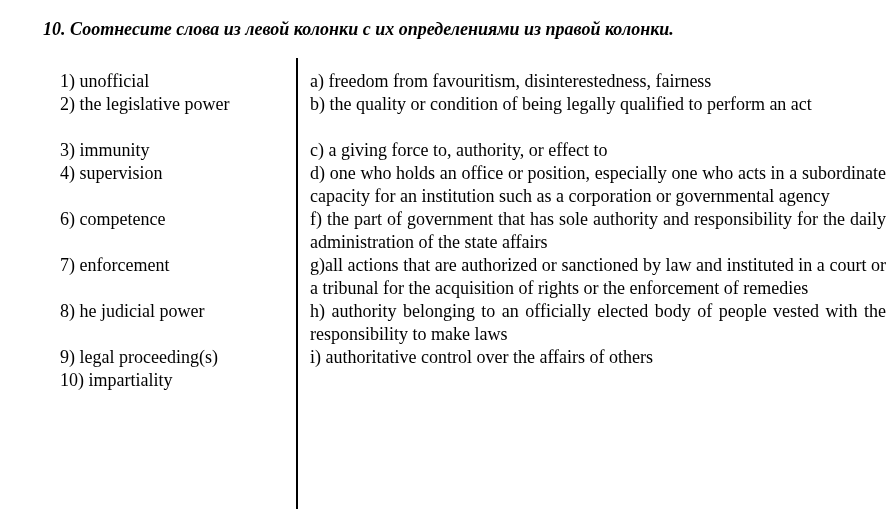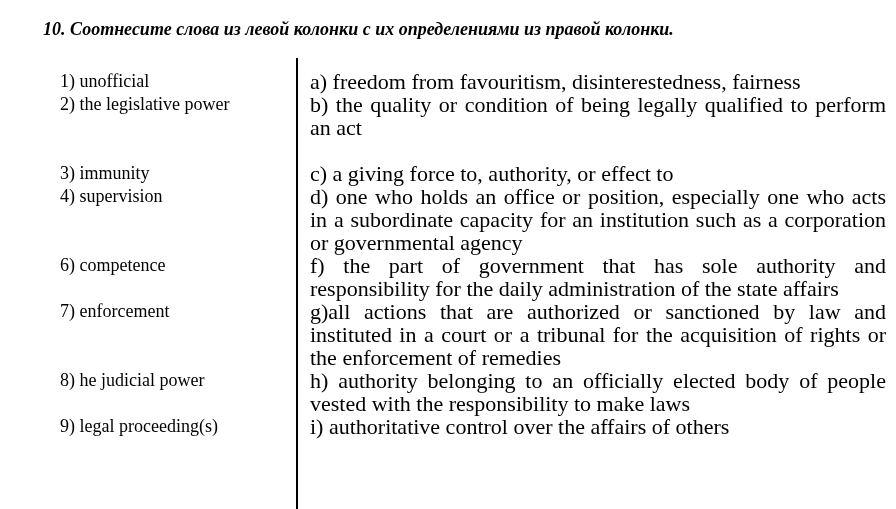--- a/index.html
+++ b/index.html
@@ -55,21 +55,21 @@
       width: 298px;
       padding-left: 60px;
       font-size: 18px;
       line-height: 23px;
       text-align: left;
     }
     .def {
       flex: 1 1 auto;
       padding-left: 12px;
       padding-right: 10px;
-      font-size: 22px;
+      font-size: 18px;
       line-height: 23px;
       text-align: justify;
     }
   </style>
 </head>
 <body>
 
 <div class="page">
   <div class="title">10. Соотнесите слова из левой колонки с их определениями из правой колонки.</div>
 
@@ -103,16 +103,17 @@
       </div>
       <div class="row">
         <div class="term">8) he judicial power</div>
         <div class="def">h) authority belonging to an officially elected body of people vested with the responsibility to make laws</div>
       </div>
       <div class="row">
         <div class="term">9) legal proceeding(s)</div>
         <div class="def">i) authoritative control over the affairs of others</div>
       </div>
       <div class="row">
+        <div class="term">10) impartiality</div>
       </div>
     </div>
   </div>
 </div>
 
 </body></html>

